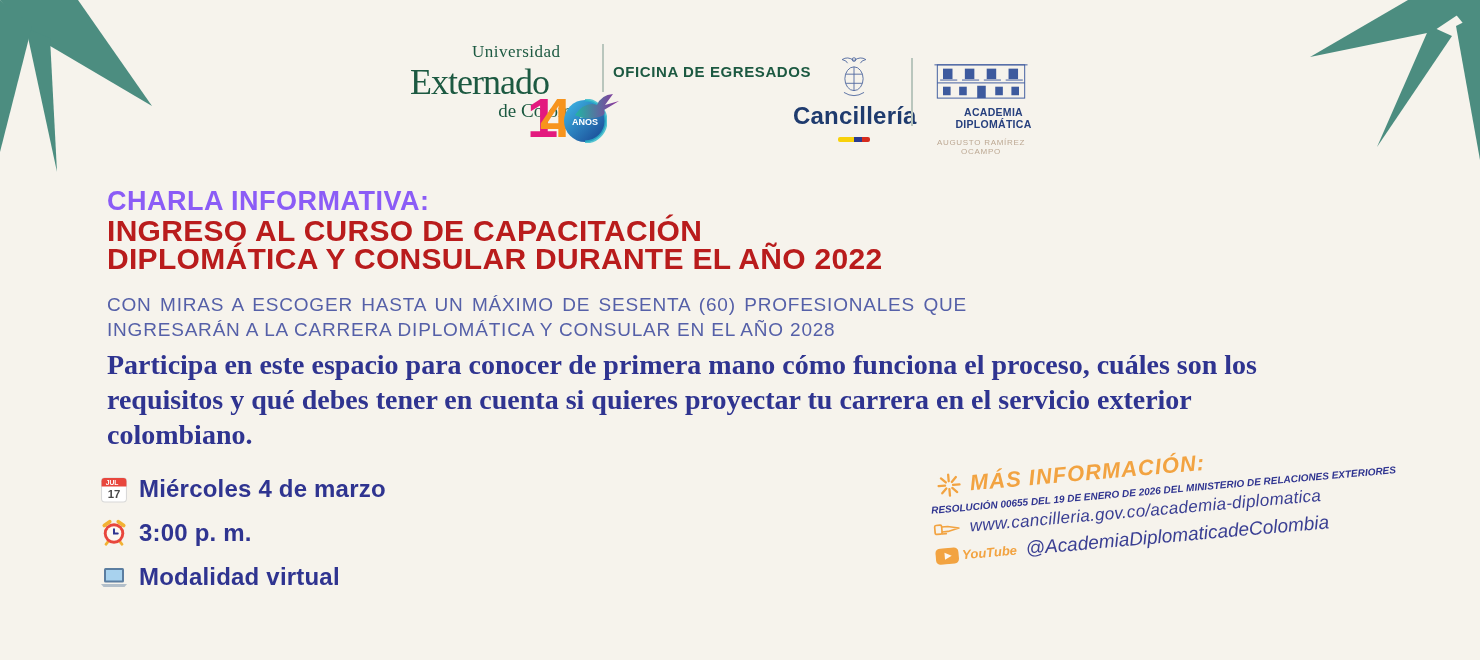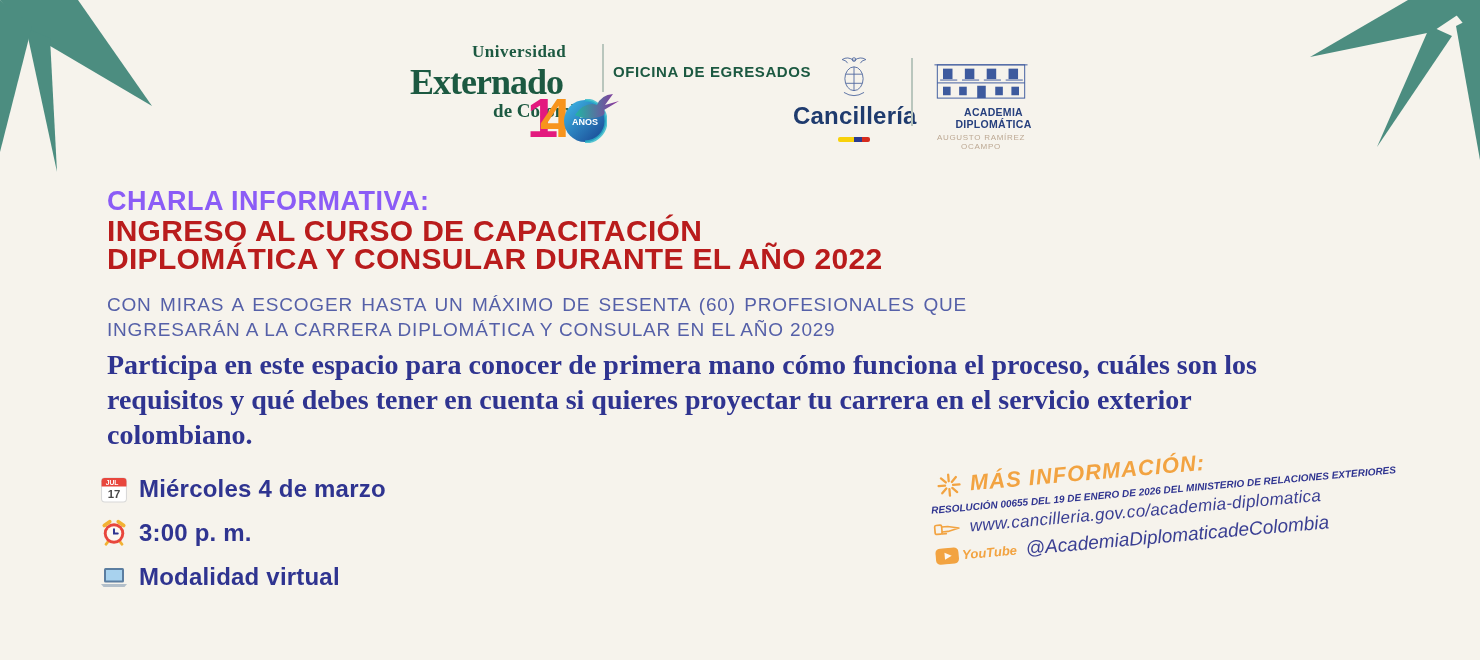--- a/index.html
+++ b/index.html
@@ -6,21 +6,21 @@
   .poster{position:relative;width:1480px;height:660px;background:#F6F3EC;overflow:hidden;
           font-family:"Liberation Sans",sans-serif;}
   .abs{position:absolute;}
 
   
   .decor{position:absolute;top:0;width:200px;height:200px;pointer-events:none;}
   .decor.left{left:0;} .decor.right{right:0;}
 
   
   .externado{left:410px;top:42px;width:190px;color:#1C5941;
-             font-family:"Liberation Serif",serif;font-weight:bold;}
+             font-family:"Liberation Serif",serif;font-weight:normal;}
   .externado .u{font-size:17px;letter-spacing:.5px;margin-left:62px;}
   .externado .name{font-size:36px;line-height:40px;letter-spacing:-1px;}
   .externado .dc{font-size:19px;line-height:18px;text-align:right;padding-right:4px;}
   .vdiv{width:2px;background:#B9C6BD;}
   .egresados{left:613px;top:63px;font-size:15px;font-weight:bold;color:#1C5941;letter-spacing:.6px;}
 
   
   .logo140{left:527px;top:96px;width:110px;height:64px;}
   .logo140 .digit{position:absolute;top:-6px;font-size:56px;line-height:56px;font-weight:bold;
                   font-family:"Liberation Sans",sans-serif;}
@@ -31,21 +31,21 @@
 
   
   .cancilleria{left:793px;top:55px;width:122px;text-align:center;}
   .cname{font-size:24px;font-weight:bold;color:#1F3B6E;letter-spacing:.2px;margin-top:1px;}
   .flag{width:32px;height:5px;margin:7px auto 0;display:flex;border-radius:2px;overflow:hidden;}
   .flag .y{width:50%;background:#F8D10A;} .flag .b{width:25%;background:#2A3B8F;} .flag .r{width:25%;background:#D52B1E;}
 
   
   .academia{left:916px;top:62px;width:130px;text-align:center;}
   .aname{font-size:10.5px;font-weight:bold;color:#27407E;letter-spacing:.3px;margin-top:2px;padding-left:25px;}
-  .asub{font-size:8px;color:#BCA893;letter-spacing:.7px;margin-top:3px;}
+  .asub{font-size:8px;color:#BCA893;letter-spacing:.7px;margin-top:8px;}
 
   
   .kicker{left:107px;top:186px;font-size:27px;font-weight:bold;color:#8b5cf6;letter-spacing:.5px;}
   .title{left:107px;top:217px;font-size:30px;font-weight:bold;color:#b91c1c;line-height:28px;letter-spacing:.3px;}
   .subtitle{left:107px;top:292px;width:860px;font-size:19px;color:#5560A8;letter-spacing:.8px;line-height:25px;}
   .subtitle .just{text-align:justify;text-align-last:justify;}
   .bodytext{left:107px;top:347px;width:1165px;font-size:28px;font-weight:bold;color:#2F3490;line-height:35px;font-family:Liberation Serif, serif;}
 
   
   .events{left:100px;top:459px;}
@@ -167,21 +167,21 @@
 
   <div class="abs kicker">CHARLA INFORMATIVA:</div>
 
   <div class="abs title">
     <div>INGRESO AL CURSO DE CAPACITACIÓN</div>
     <div>DIPLOMÁTICA Y CONSULAR DURANTE EL AÑO 2022</div>
   </div>
 
   <div class="abs subtitle">
     <div class="just">CON MIRAS A ESCOGER HASTA UN MÁXIMO DE SESENTA (60) PROFESIONALES QUE</div>
-    <div>INGRESARÁN A LA CARRERA DIPLOMÁTICA Y CONSULAR EN EL AÑO 2029</div>
+    <div>INGRESARÁN A LA CARRERA DIPLOMÁTICA Y CONSULAR EN EL AÑO 2028</div>
   </div>
 
   <div class="abs bodytext">Participa en este espacio para conocer de primera mano cómo funciona el proceso, cuáles son los requisitos y qué debes tener en cuenta si quieres proyectar tu carrera en el servicio exterior colombiano.</div>
 
   <div class="abs events">
 
     <div class="event-row">
       <svg class="eicon" viewBox="0 0 26 27">
         <rect x="1" y="3" width="24" height="23" rx="3" fill="#FFFFFF" stroke="#D8D8D8"></rect>
         <path d="M1,6 a3,3 0 0 1 3,-3 h18 a3,3 0 0 1 3,3 v5 h-24 z" fill="#E8463C"></path>

